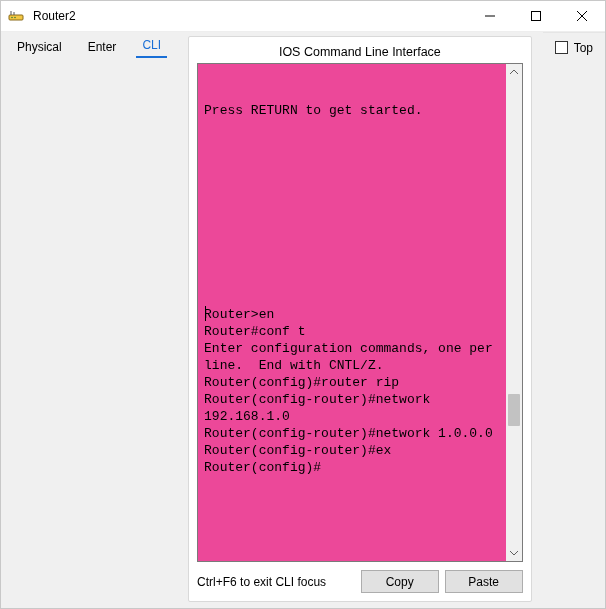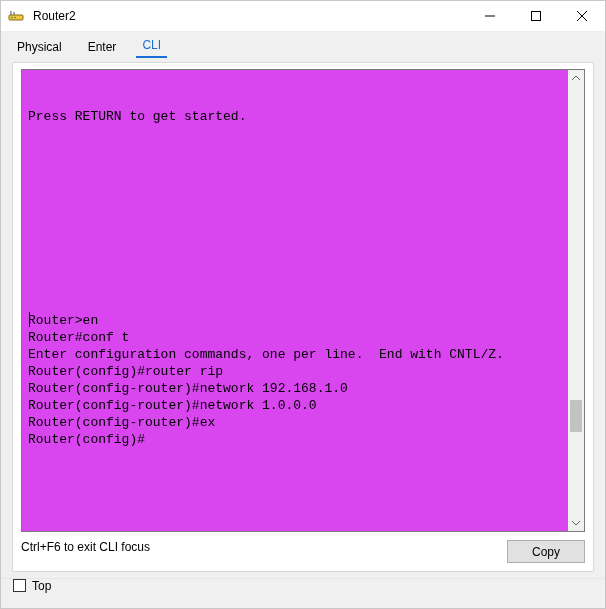--- a/index.html
+++ b/index.html
@@ -37,21 +37,21 @@
     width: 46px; height: 30px;
     display:flex; align-items:center; justify-content:center;
     color:#000;
   }
   .winbtn svg { stroke: currentColor; }
 
   
   .chrome-body {
     flex:1;
     background: #f0f0f0;
-    display:flex; flex-direction:column;
+    display:flex; flex-direction:row;
   }
 
   
   .tabstrip {
     display:flex; align-items:flex-end;
     height: 26px;
     padding: 6px 10px 0 10px;
     gap: 14px;
     background:#f0f0f0;
   }
@@ -79,21 +79,21 @@
   }
   .panel-header {
     text-align:center;
     font-size:12.5px;
     color:#000;
     padding:2px 0 4px;
   }
   .terminal-wrap {
     position:relative;
     border:1px solid #7a7a7a;
-    background:#d946ef;
+    background:#ec4899;
     flex:1;
     min-height:0;
     overflow:hidden;
   }
   .terminal {
     white-space: pre-wrap;
     font-family: "Courier New", monospace;
     font-size: 13px;
     line-height: 17px;
     padding: 4px 16px 2px 6px;
@@ -120,41 +120,41 @@
   .sb-btn.up { top:0; }
   .sb-btn.down { bottom:0;}
   .sb-thumb {
     position:absolute;
     left:2px; width:12px;
     background:#c2c2c2;
     border-radius:1px;
   }
 
   .panel-footer {
-    display:flex; align-items:flex-start;
+    display:flex; align-items:center;
     padding-top:8px;
   }
   .hint {
     flex:1;
     color:#000;
     font-size:12px;
   }
   .btn {
     width:78px; height:23px;
     background:#e1e1e1;
     border:1px solid #adadad;
     font-size:12px;
     margin-left:6px;
     display:flex;align-items:center;justify-content:center;
   }
 
   .bottom-bar {
     height:30px;
     background:#f0f0f0;
-    display:flex; 
+    display:flex; align-items:center;
     padding: 0 12px;
     gap:6px;
     border-top:1px solid #e5e5e5;
   }
   .checkbox {
     width:13px;height:13px;
     border:1px solid #333;
     background:#fff;
   }
   .bottom-bar label {font-size:12px;}
@@ -194,20 +194,21 @@
 
   <div class="chrome-body">
 
     <div class="tabstrip">
       <div class="tab">Physical</div>
       <div class="tab">Enter</div>
       <div class="tab active">CLI</div>
     </div>
 
     <div class="panel">
+      <div class="panel-header">IOS Command Line Interface</div>
 
       <div class="terminal-wrap">
         <div class="terminal">
 
 Press RETURN to get started.
 
 
 
 
 
@@ -238,20 +239,21 @@
             <svg width="8" height="8">
                 <path d="M0 2 L4 6 L8 2" fill="none" stroke="#606060"></path>
               </svg>
           </div>
         </div>
       </div>
 
       <div class="panel-footer">
         <div class="hint">Ctrl+F6 to exit CLI focus</div>
         <div class="btn">Copy</div>
+        <div class="btn">Paste</div>
       </div>
     </div>
 
     <div class="bottom-bar">
       <div class="checkbox"></div>
       <label>Top</label>
     </div>
 
   </div>
 </div>

